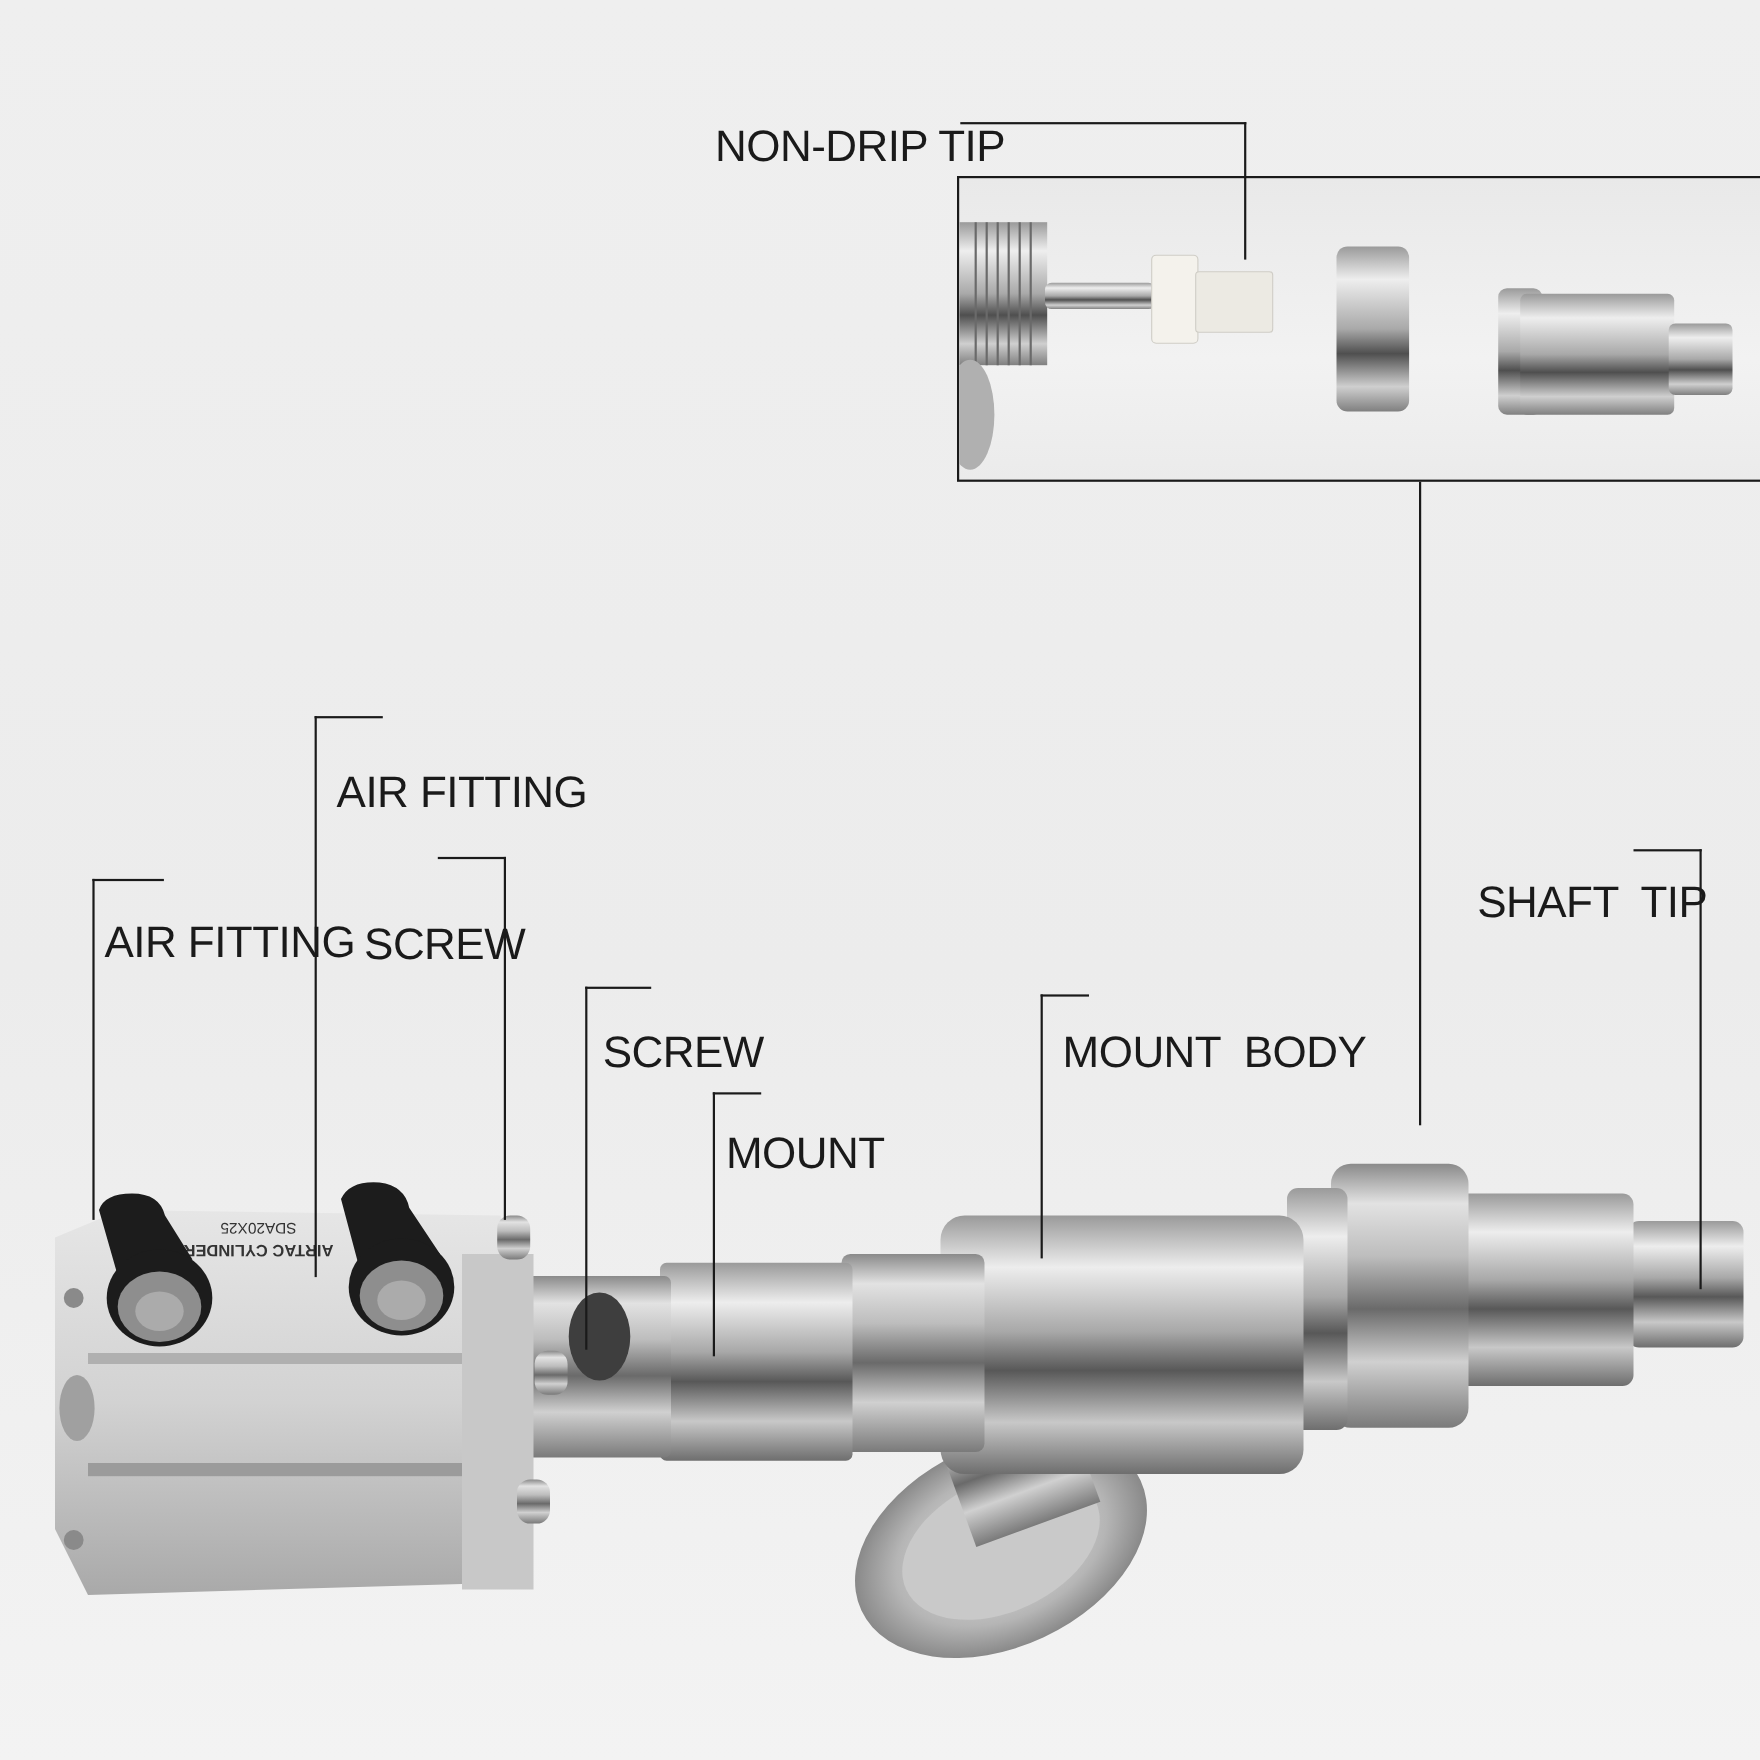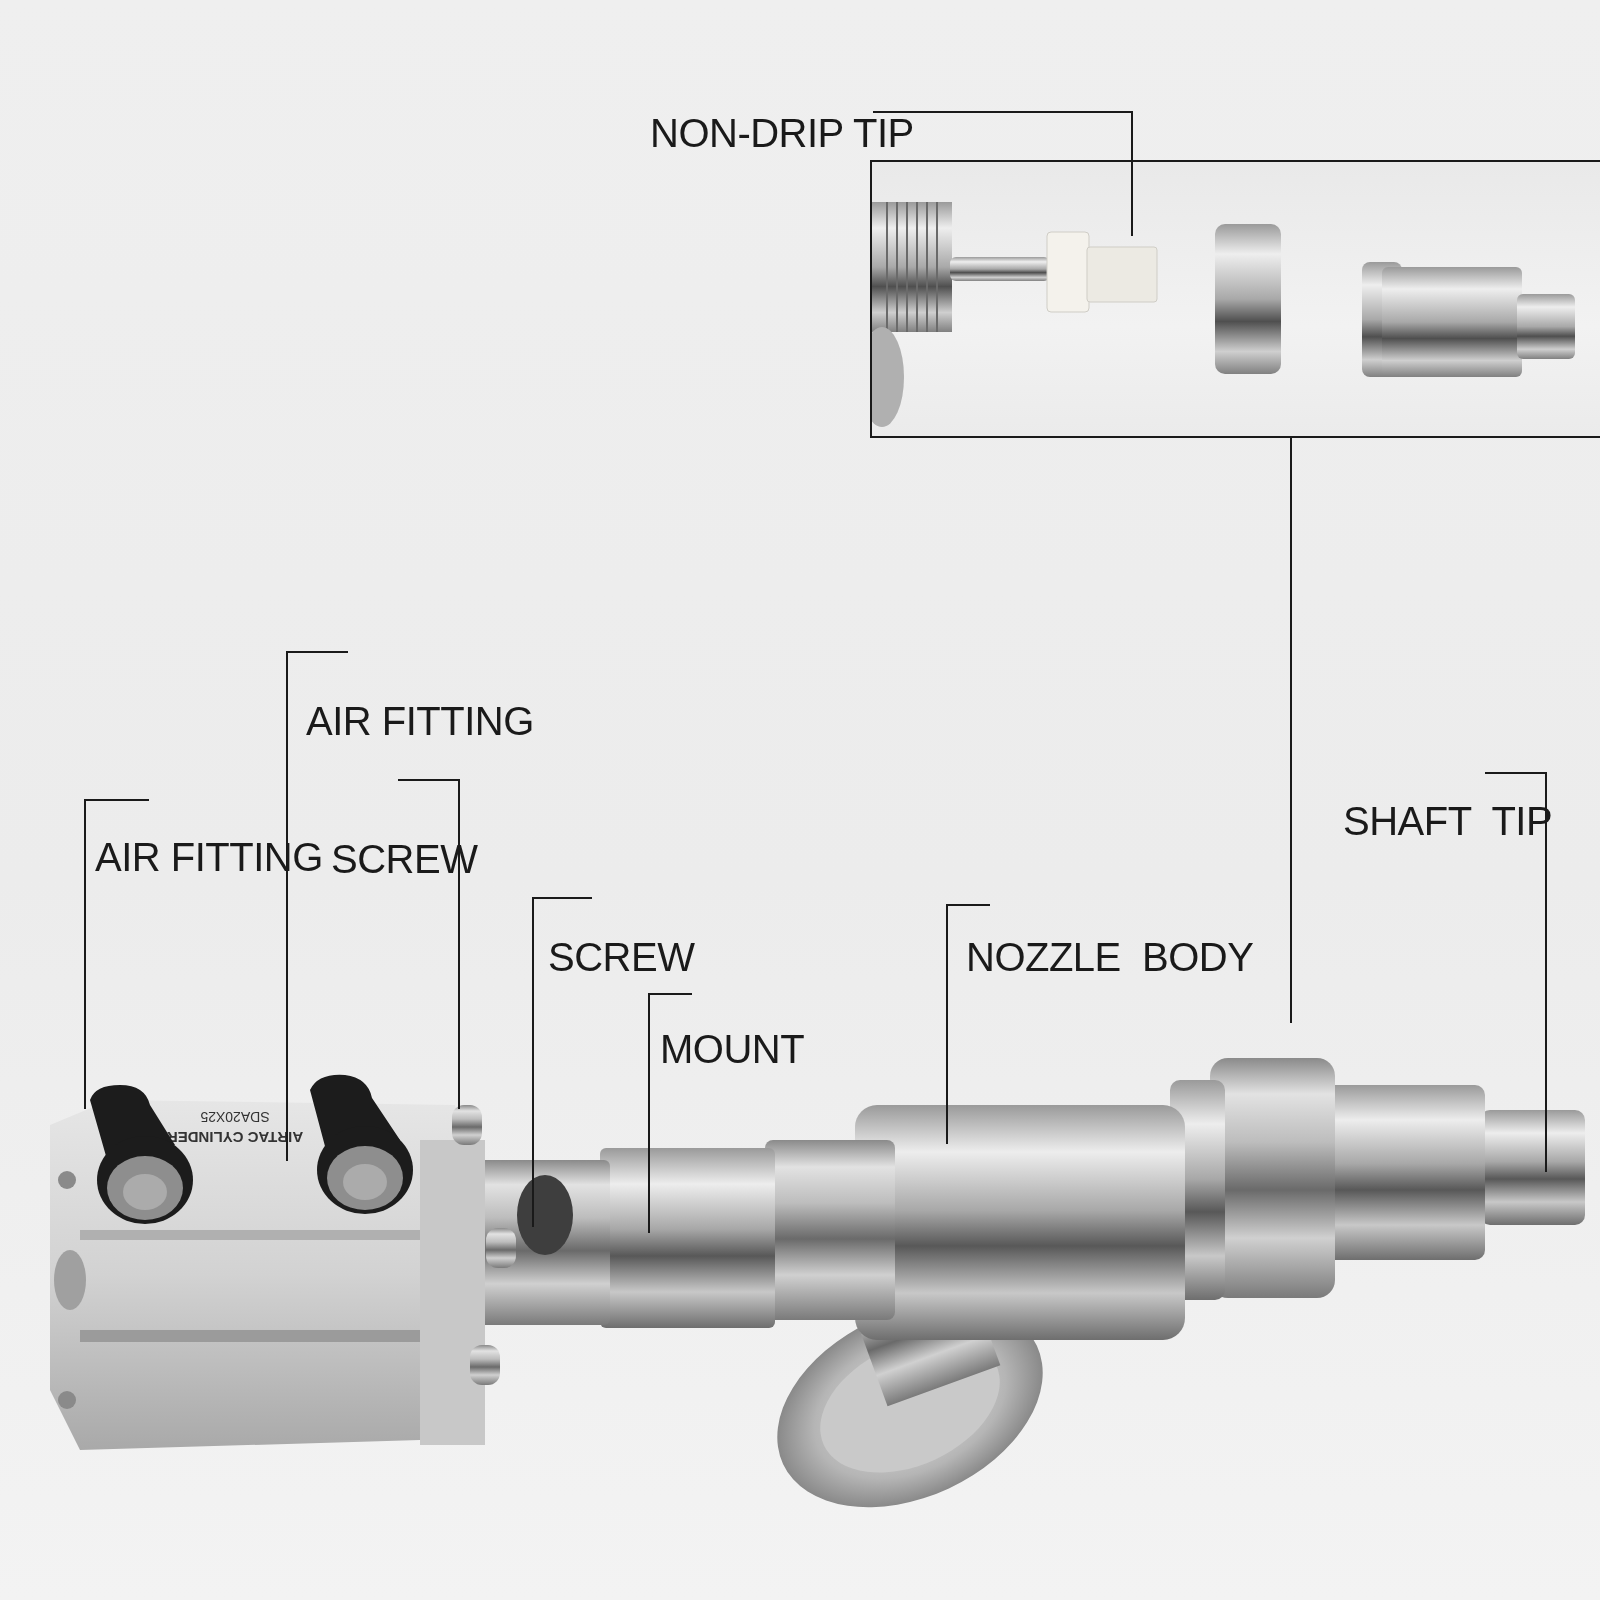--- a/index.html
+++ b/index.html
@@ -167,14 +167,14 @@
 
 <div class="line" style="left:1485px; top:772px; width:62px; height:2px;"></div>
 <div class="line" style="left:1545px; top:772px; width:2px; height:400px;"></div>
 
 <div class="label" style="left:650px; top:95px;">NON-DRIP TIP</div>
 <div class="label" style="left:306px; top:683px;">AIR FITTING</div>
 <div class="label" style="left:95px; top:819px;text-align:center;">AIR FITTING</div>
 <div class="label" style="left:331px; top:821px;">SCREW</div>
 <div class="label" style="left:548px; top:919px;">SCREW</div>
 <div class="label" style="left:660px; top:1011px;">MOUNT</div>
-<div class="label" style="left:966px; top:919px; white-space:pre;">NOZZLE  BODY</div>
+<div class="label" style="left:966px; top:919px; white-space:pre;">MOUNT  BODY</div>
 <div class="label" style="left:1343px; top:783px; white-space:pre;">SHAFT  TIP</div>
 
 </body></html>

